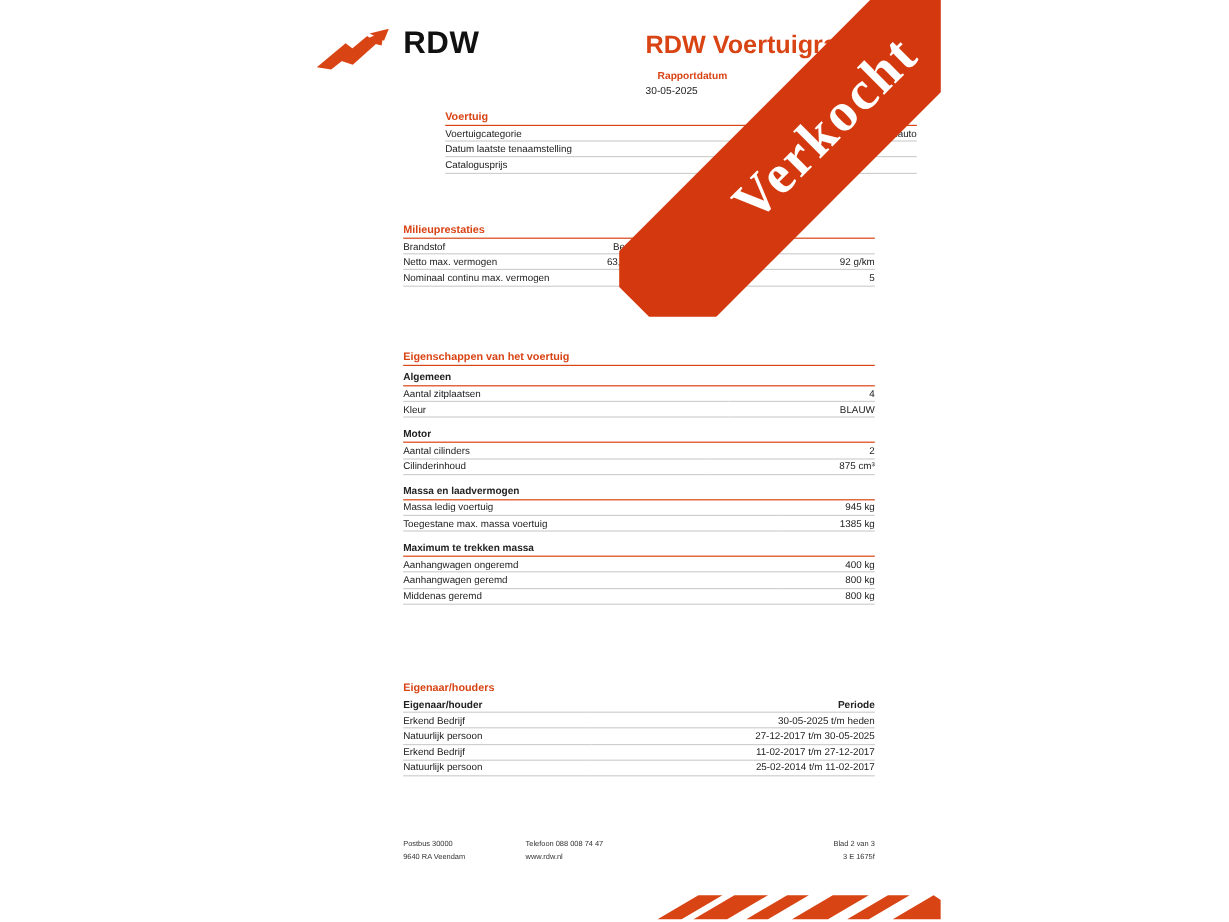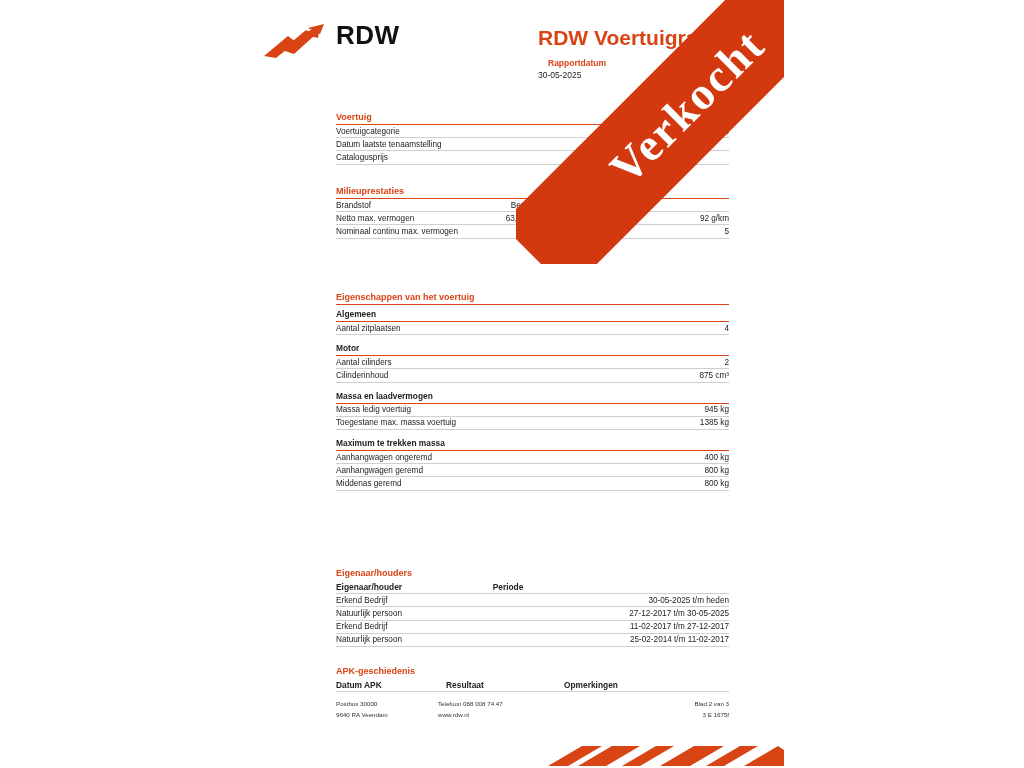--- a/index.html
+++ b/index.html
@@ -111,21 +111,21 @@
   .colsplit td.mid-lbl { width: 33%; }
   .colsplit td.mid-val { width: 15%; }
 
   .owners-head td, .apk-head td {
     font-weight: bold;
     font-size: 8.4px;
     color: #222;
     border-bottom: 1.2px solid #d94415;
     padding-bottom: 2px;
   }
-  .owners-head td.val { text-align: left; }
+  .owners-head td.val { text-align: right; }
   .apk-head td { border-bottom: 1.2px solid #d94415; }
 
   
   .footer {
     position: absolute;
     left: 336px;
     top: 700px;
     width: 393px;
     font-size: 6.2px;
     color: #333;
@@ -193,21 +193,21 @@
       <path d="M20 28 L44 8 L52 14 L32 32 Z" fill="#d94415"></path>
       <path d="M40 12 L58 4 L56 16 Z" fill="#d94415"></path>
       <path d="M46 6 L62 2 L58 12 Z" fill="#d94415"></path>
     </svg>
   </div>
   <div class="brand">RDW</div>
   <div class="doc-title">RDW Voertuigrapport</div>
   <div class="rapportdatum-label">Rapportdatum</div>
   <div class="rapportdatum-value">30-05-2025</div>
 
-  <div class="section" style="top:112px;">
+  <div class="section" style="top:92px;margin-left:35px;">
     <div class="section-title">Voertuig</div>
     <div class="rule-thick"></div>
     <table class="data">
       <tbody>
           <tr>
         <td class="lbl">Voertuigcategorie</td>
         <td class="val">M1 Personenauto</td>
       </tr>
       <tr>
         <td class="lbl">Datum laatste tenaamstelling</td>
@@ -253,20 +253,24 @@
     <div class="rule-thick"></div>
 
     <div class="sub-title" style="margin-top:4px;">Algemeen</div>
     <div class="rule-thick"></div>
     <table class="data">
       <tbody>
       <tr>
         <td class="lbl">Aantal zitplaatsen</td>
         <td class="val">4</td>
       </tr>
+      <tr>
+        <td class="lbl">Kleur</td>
+        <td class="val">BLAUW</td>
+      </tr>
     </tbody>
       </table>
 
     <div class="sub-title">Motor</div>
     <div class="rule-thick"></div>
     <table class="data">
       <tbody>
           <tr>
         <td class="lbl">Aantal cilinders</td>
         <td class="val">2</td>
@@ -334,32 +338,20 @@
         <td class="val">11-02-2017 t/m 27-12-2017</td>
       </tr>
       <tr>
         <td class="lbl">Natuurlijk persoon</td>
         <td class="val">25-02-2014 t/m 11-02-2017</td>
       </tr>
     </tbody>
       </table>
   </div>
 
-  <div class="section" style="top:666px;">
-    <div class="section-title">APK-geschiedenis</div>
-    <table class="data">
-      <tbody>
-          <tr class="apk-head">
-        <td style="width:28%">Datum APK</td>
-        <td style="width:30%">Resultaat</td>
-        <td style="width:42%">Opmerkingen</td>
-      </tr>
-    </tbody>
-      </table>
-  </div>
 
   <div class="footer">
     <div class="row">
       <span class="c1">Postbus 30000</span>
       <span class="c2">Telefoon 088 008 74 47</span>
       <span class="c3">Blad 2 van 3</span>
     </div>
     <div class="row">
       <span class="c1">9640 RA Veendam</span>
       <span class="c2">www.rdw.nl</span>

